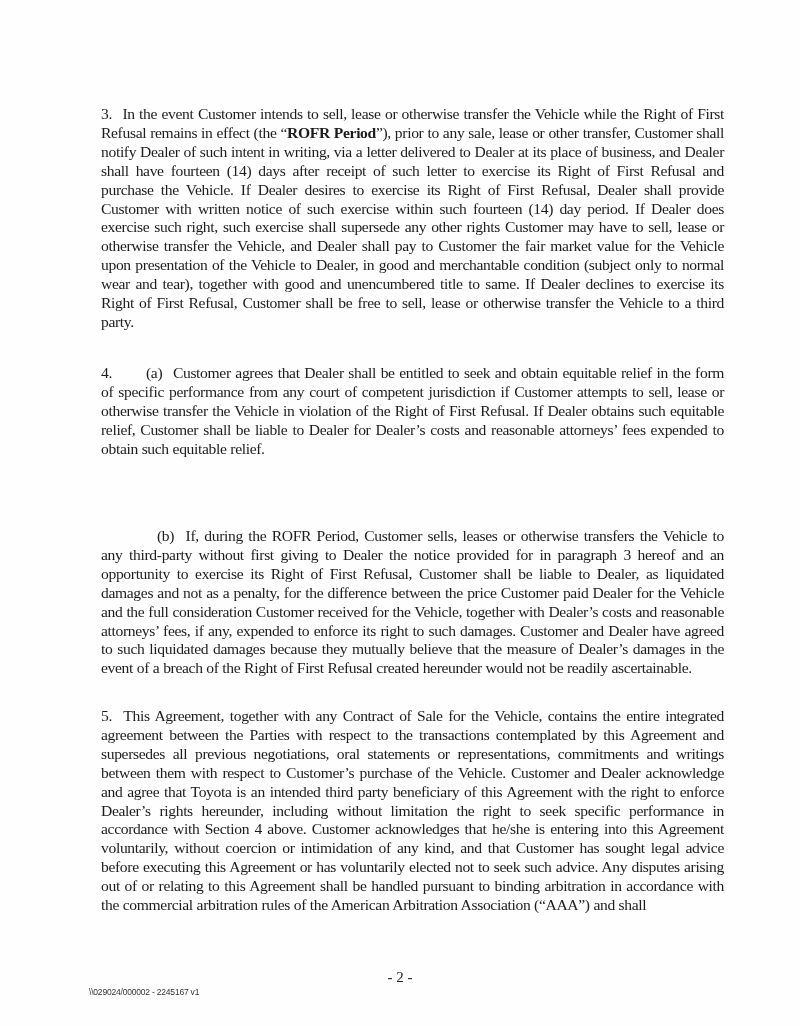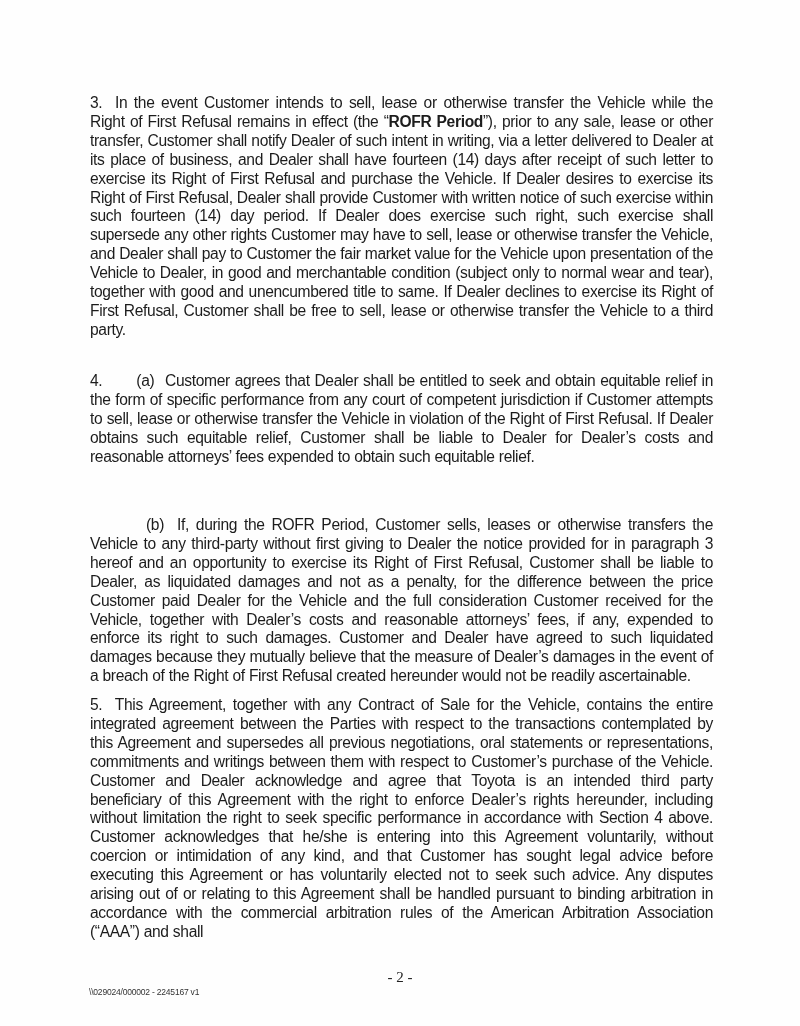--- a/index.html
+++ b/index.html
@@ -28,23 +28,23 @@
       width: 623px;
       font-family: "Liberation Sans", sans-serif;
       font-size: 15.6px;
       line-height: 18.9px;
       letter-spacing: -0.35px;
       word-spacing: 0.2px;
       text-align: justify;
       text-align-last: left;
       color: #1c1c1c;
     }
-    .para { margin: 0; }
+    .para { margin: 11px; font-family: Liberation Serif, serif; }
     #para-3 { top: 94px; }
-    #para-4a { top: 372px; }
+    #para-4a { top: 353px; }
     #para-4b { top: 516px; text-indent: 56px; }
     #para-5 { top: 696px; }
     .num-gap { display: inline-block; width: 6px; }
     .num-tab { display: inline-block; width: 34px; }
     .bold { font-weight: bold; }
     .page-number {
       position: absolute;
       top: 969px;
       left: 0;
       width: 800px;

